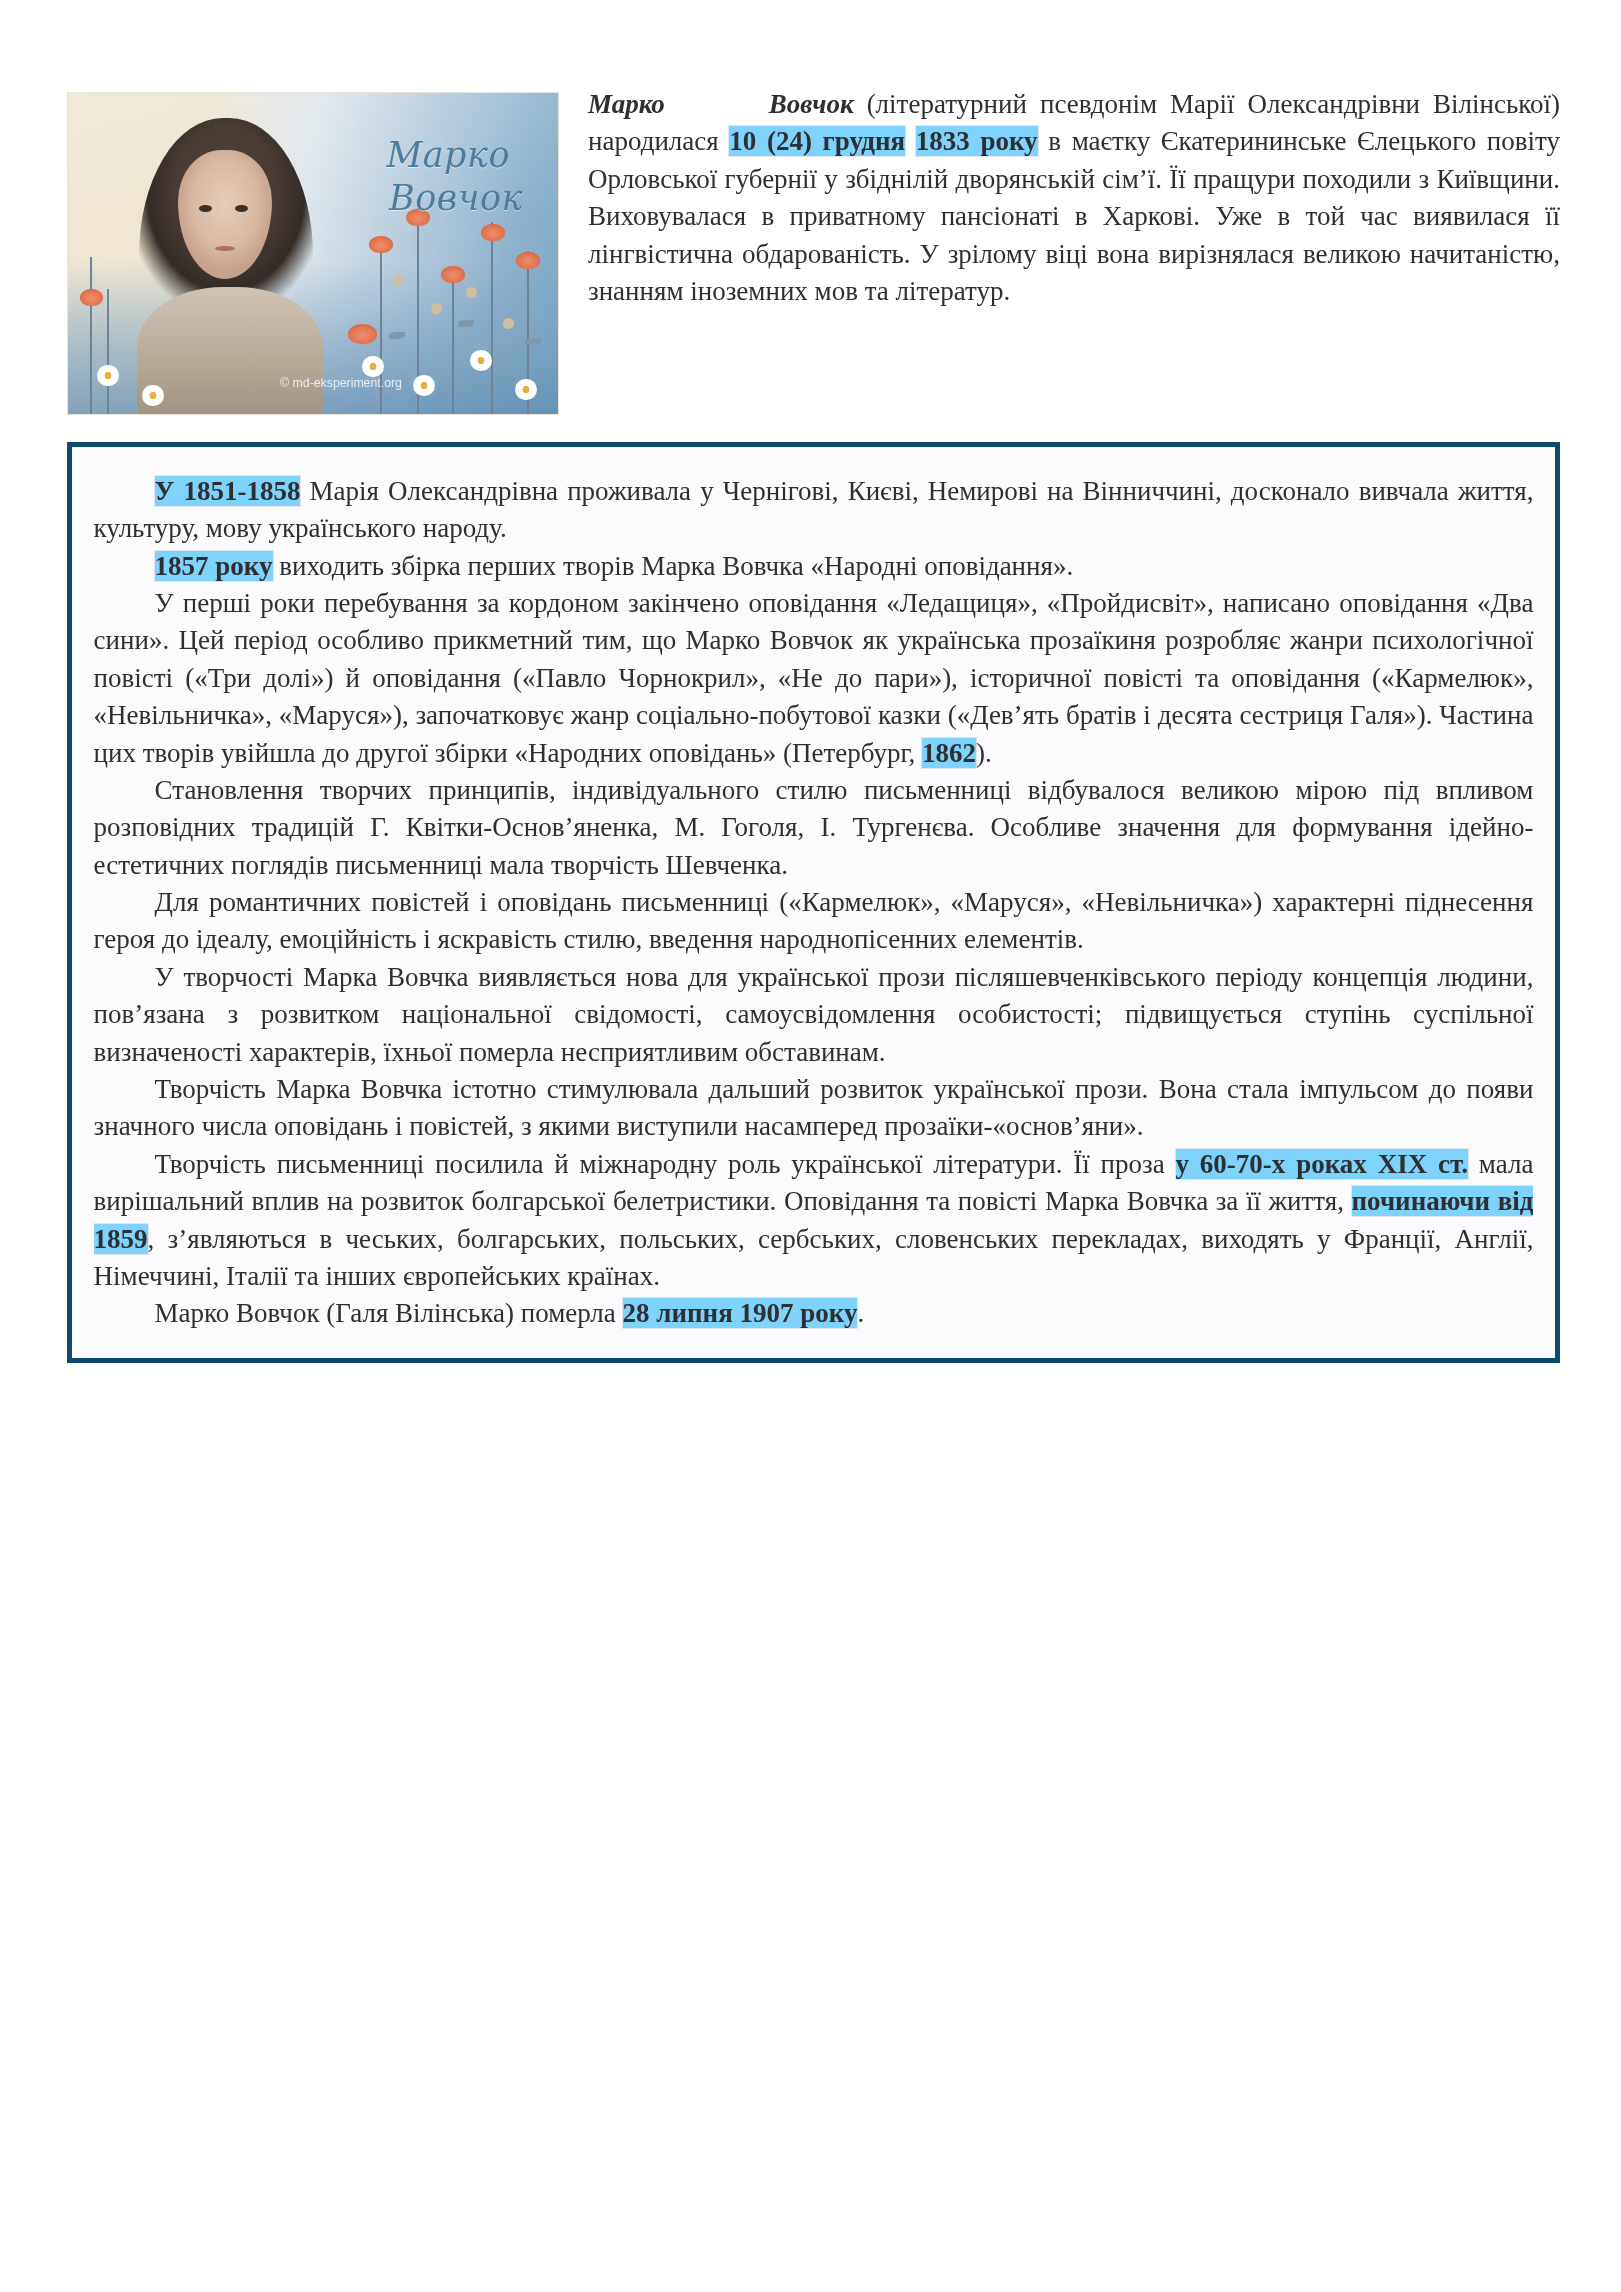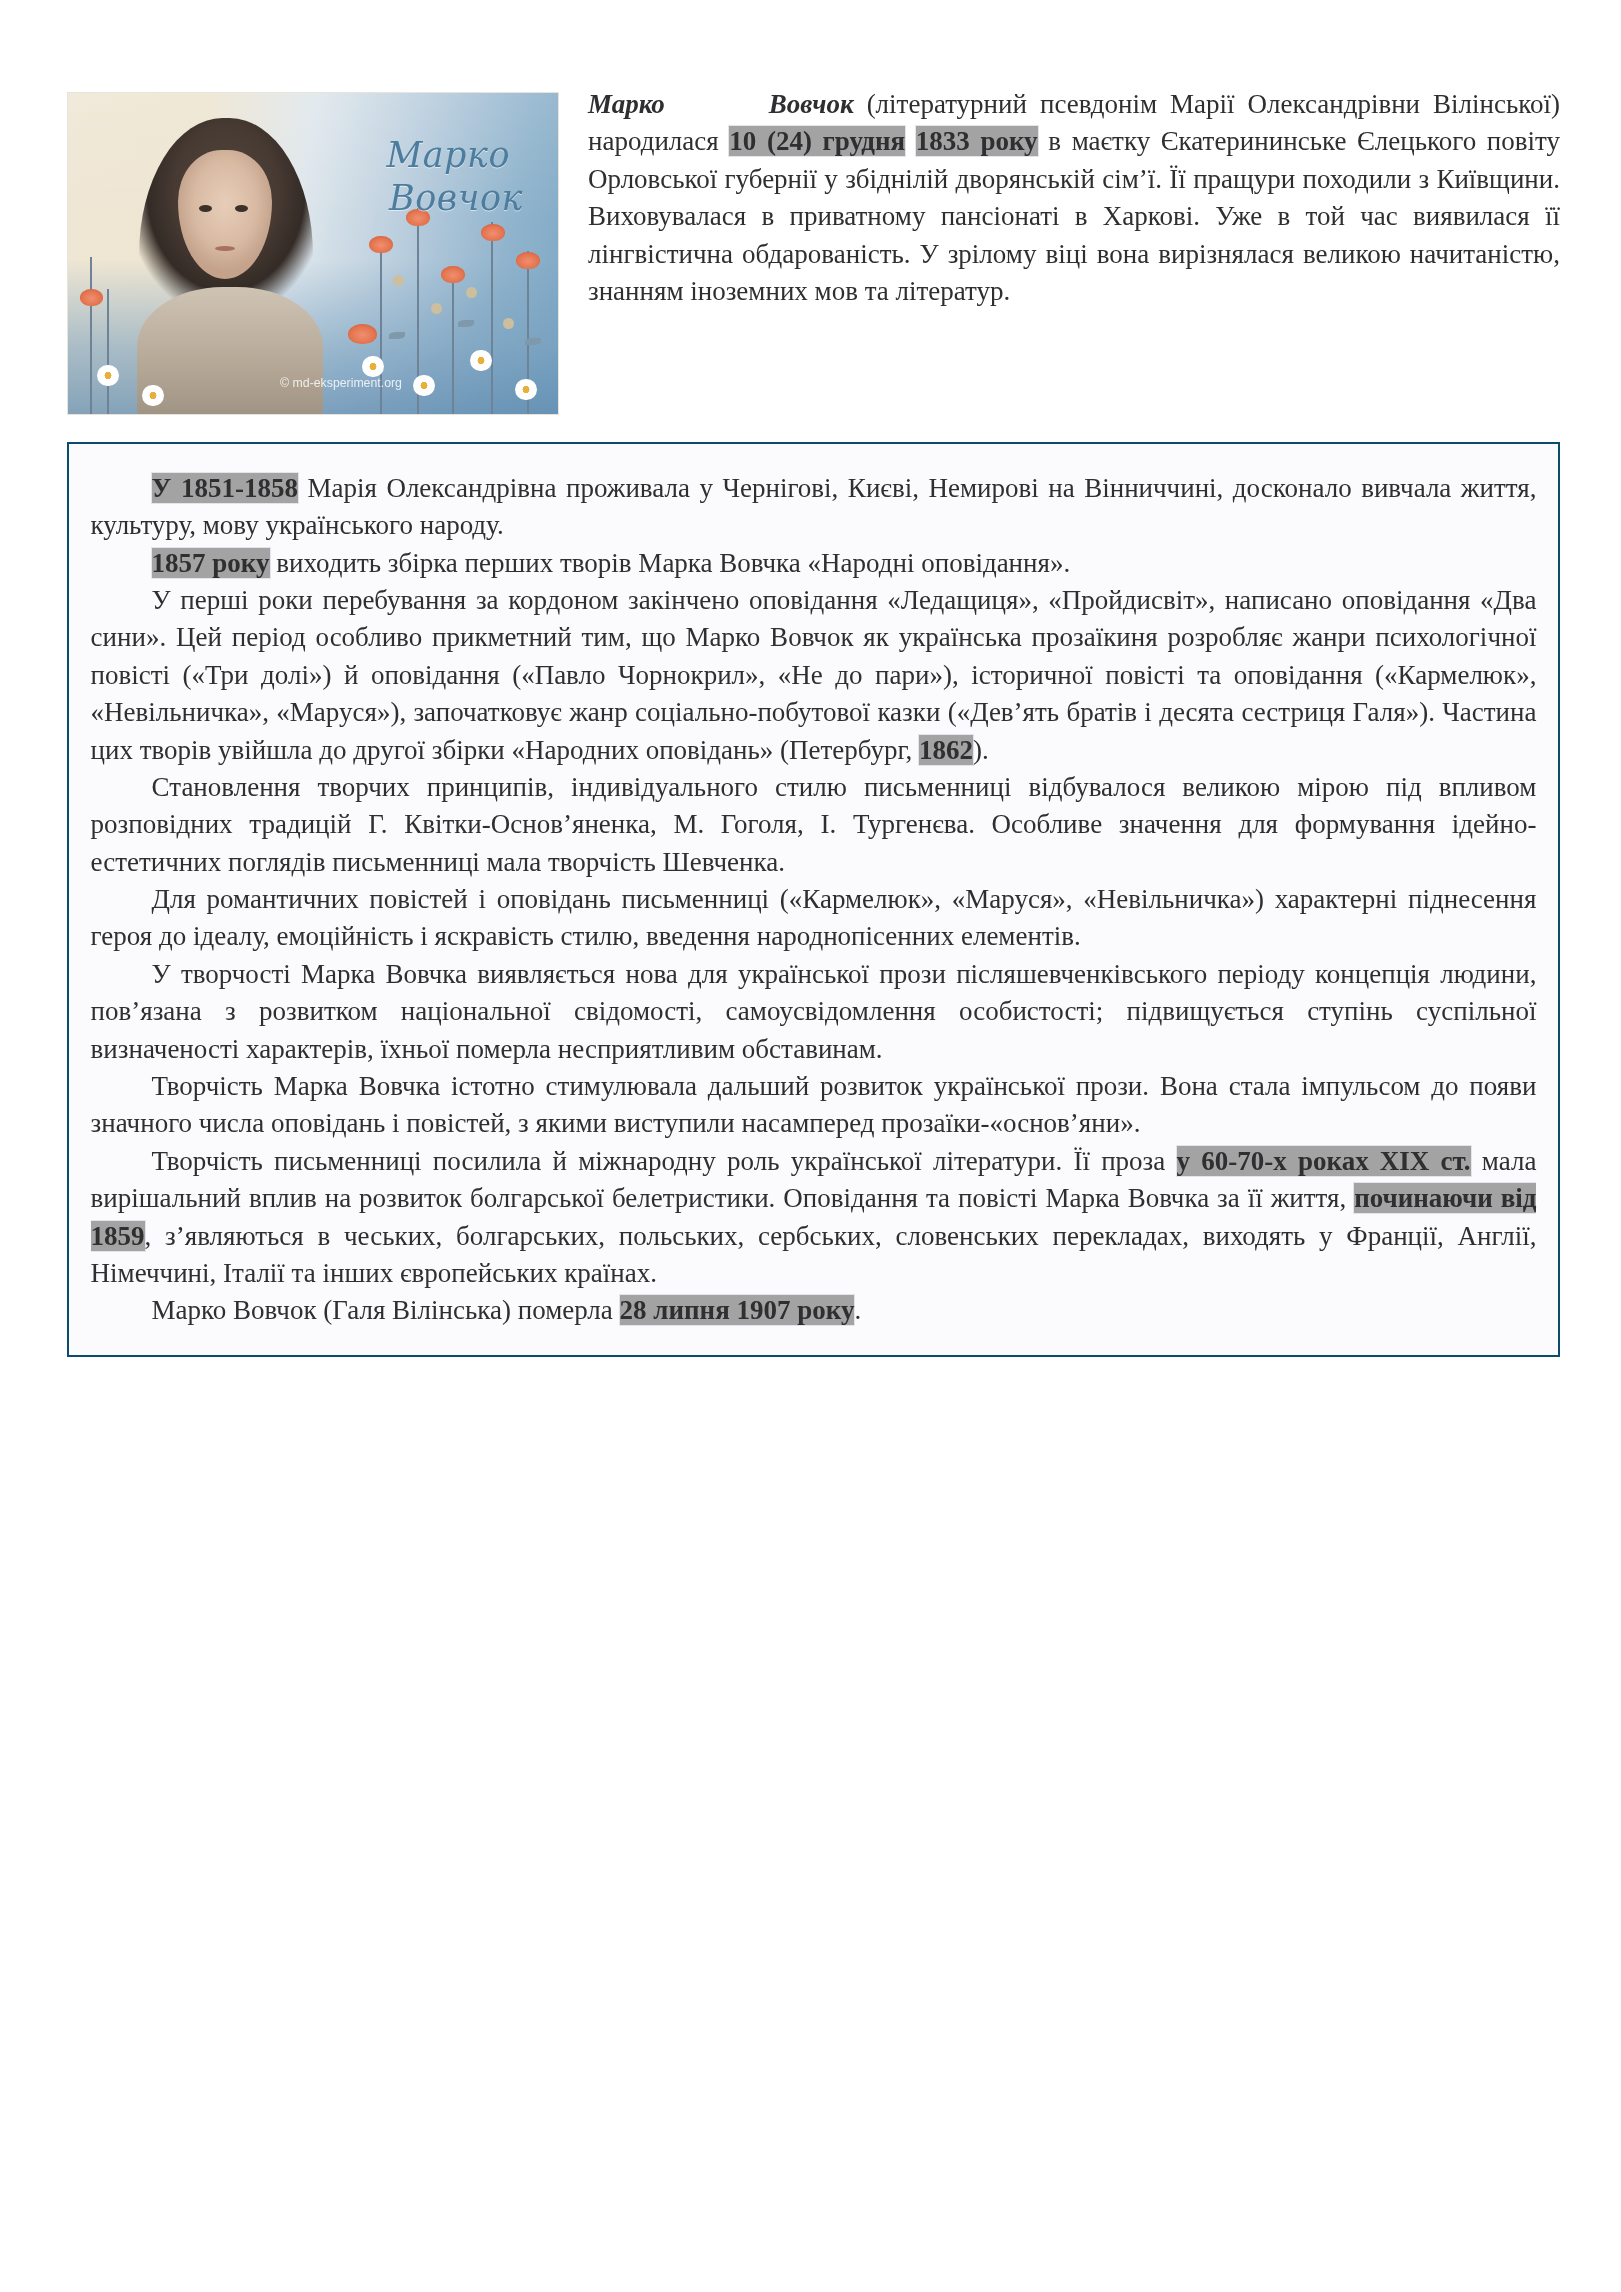--- a/index.html
+++ b/index.html
@@ -108,37 +108,37 @@
     font-family: "Liberation Sans", sans-serif;
     font-size: 12.3px;
     color: rgba(255,255,255,0.82);
     white-space: nowrap;
     margin-left: 28px;
   }
 
   
   .body-block {
     margin-top: 23.5px;
-    border: 2px solid #0c4a6e;
+    border: 5px solid #0c4a6e;
     background: #fbfbfd;
     padding: 25.5px 21.6px 25.5px 21.6px;
     box-sizing: border-box;
   }
   .body-block p {
     margin: 0;
     font-size: 27px;
     line-height: 1.385;
     text-align: justify;
     text-justify: inter-word;
     text-indent: 61px;
     color: #2f2f31;
   }
   b.hl {
     font-weight: bold;
-    background: #a3a3a3;
+    background: #7dd3fc;
     box-shadow: 0 0 0 1px #e2e5ec;
   }
   i.nm { font-style: italic; font-weight: bold; }
   .clearfix::after { content: ""; display: block; clear: both; }
 </style>
 </head>
 <body>
 
 <div class="page">
 

